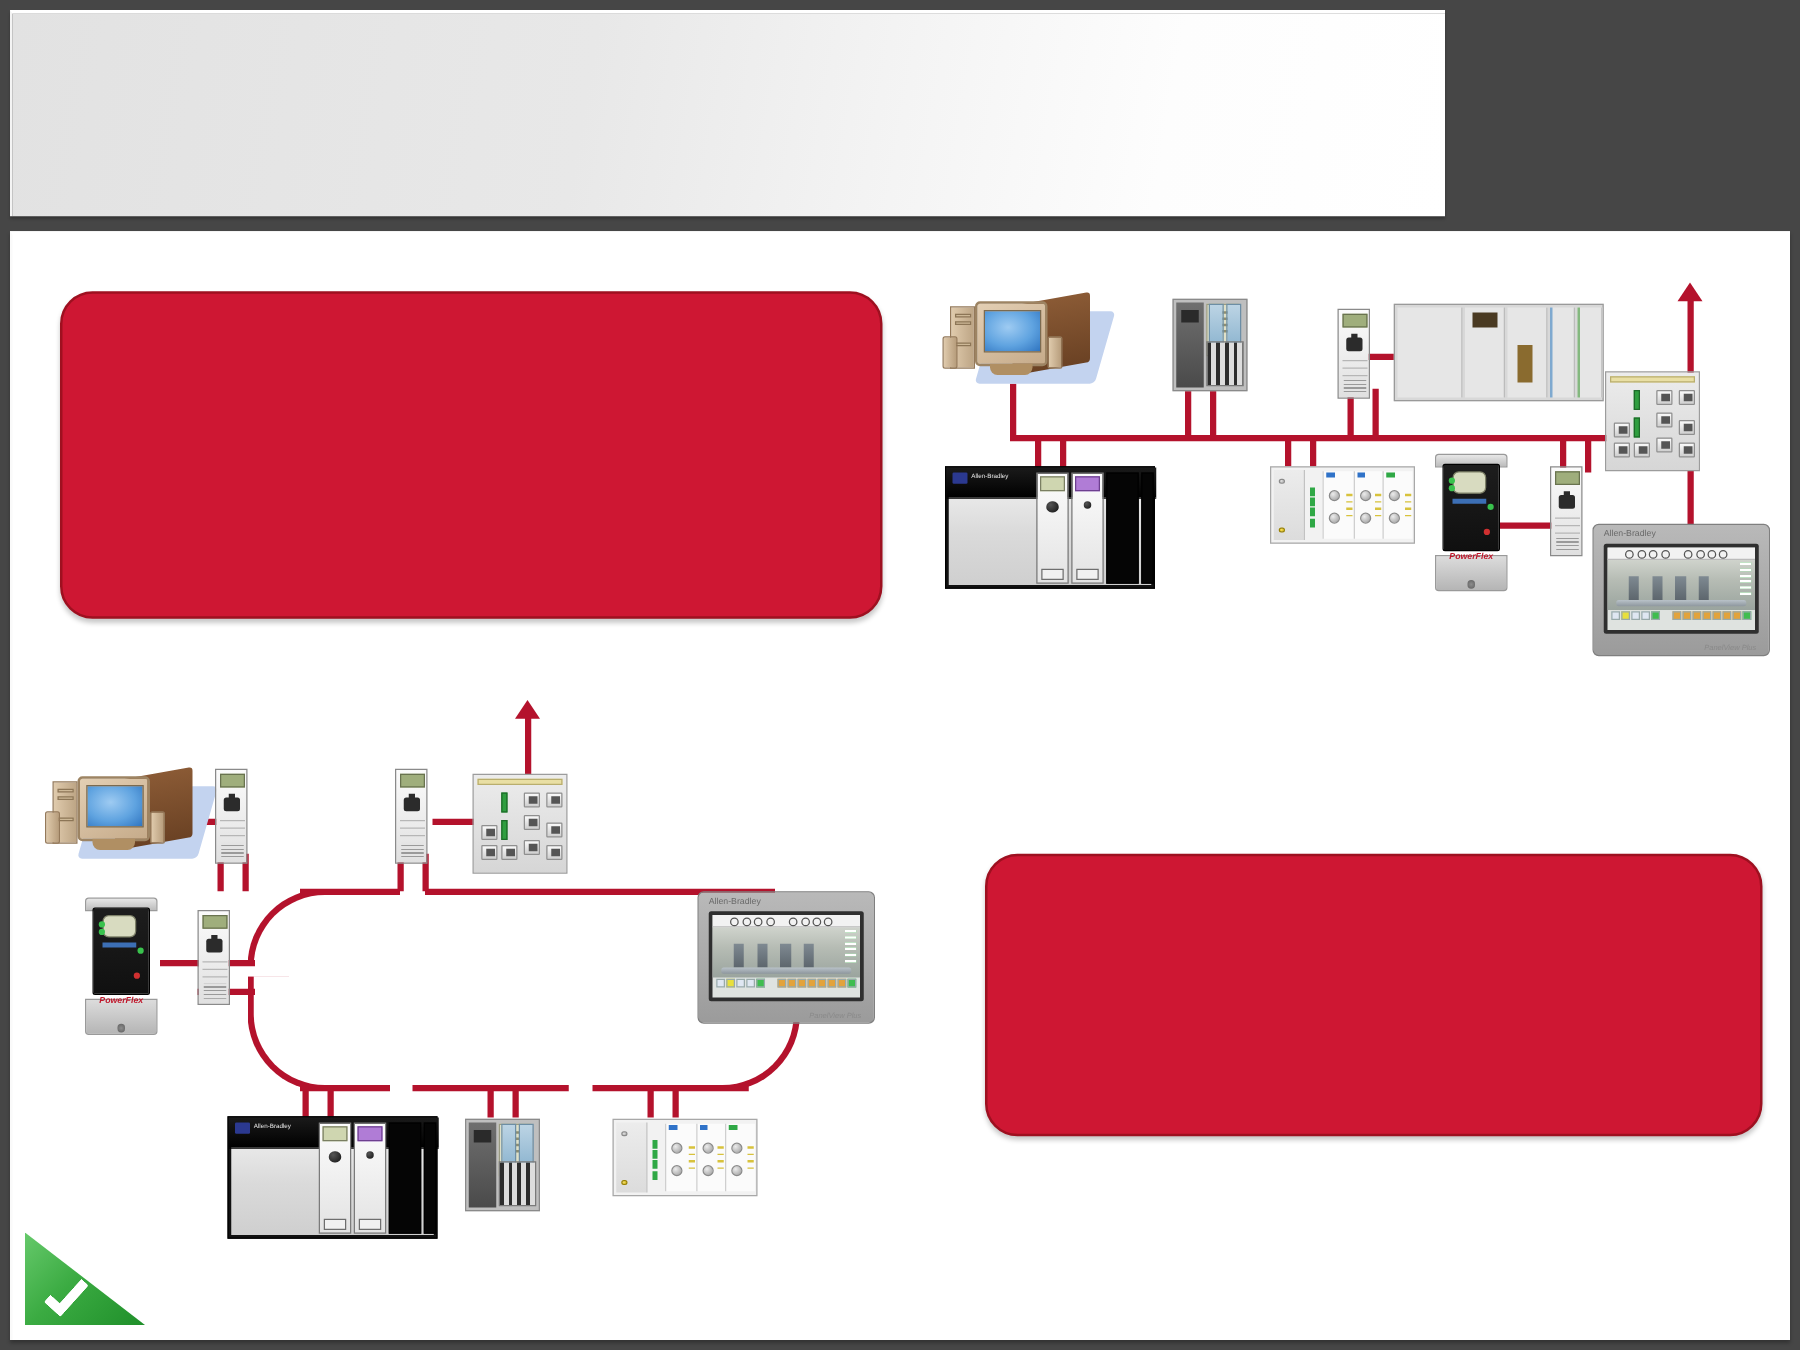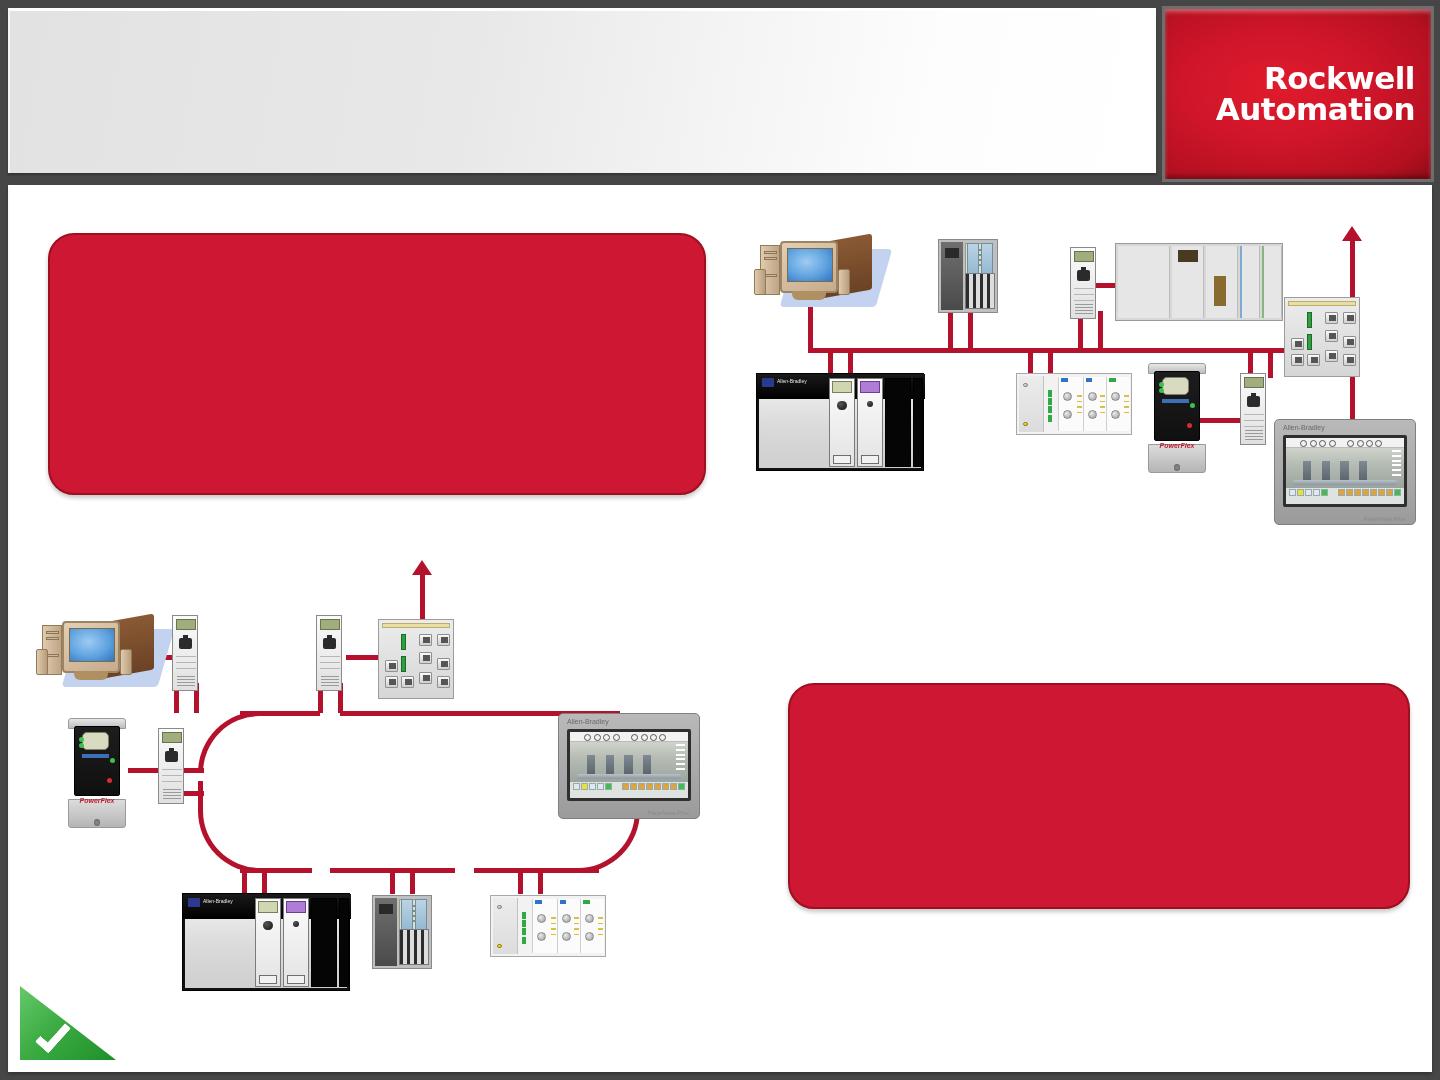--- a/index.html
+++ b/index.html
@@ -294,26 +294,20 @@
 </style>
 </head>
 <body>
 
 <div class="slide">
 
   <div class="header-bar">
     <div class="header-title"></div>
   </div>
 
-  <div class="logo-box">
-    <div class="logo-text">
-      <span>Rockwell</span>
-      <span class="l2">Automation</span>
-    </div>
-  </div>
 
   <div class="body-panel">
 
     <div class="callout" id="callout-top"></div>
 
     <div class="callout" id="callout-bottom"></div>
 
     <div class="diagram" id="diagram-linear">
 
       <div class="link h" style="left:68px; top:125px; width:520px;"></div>

